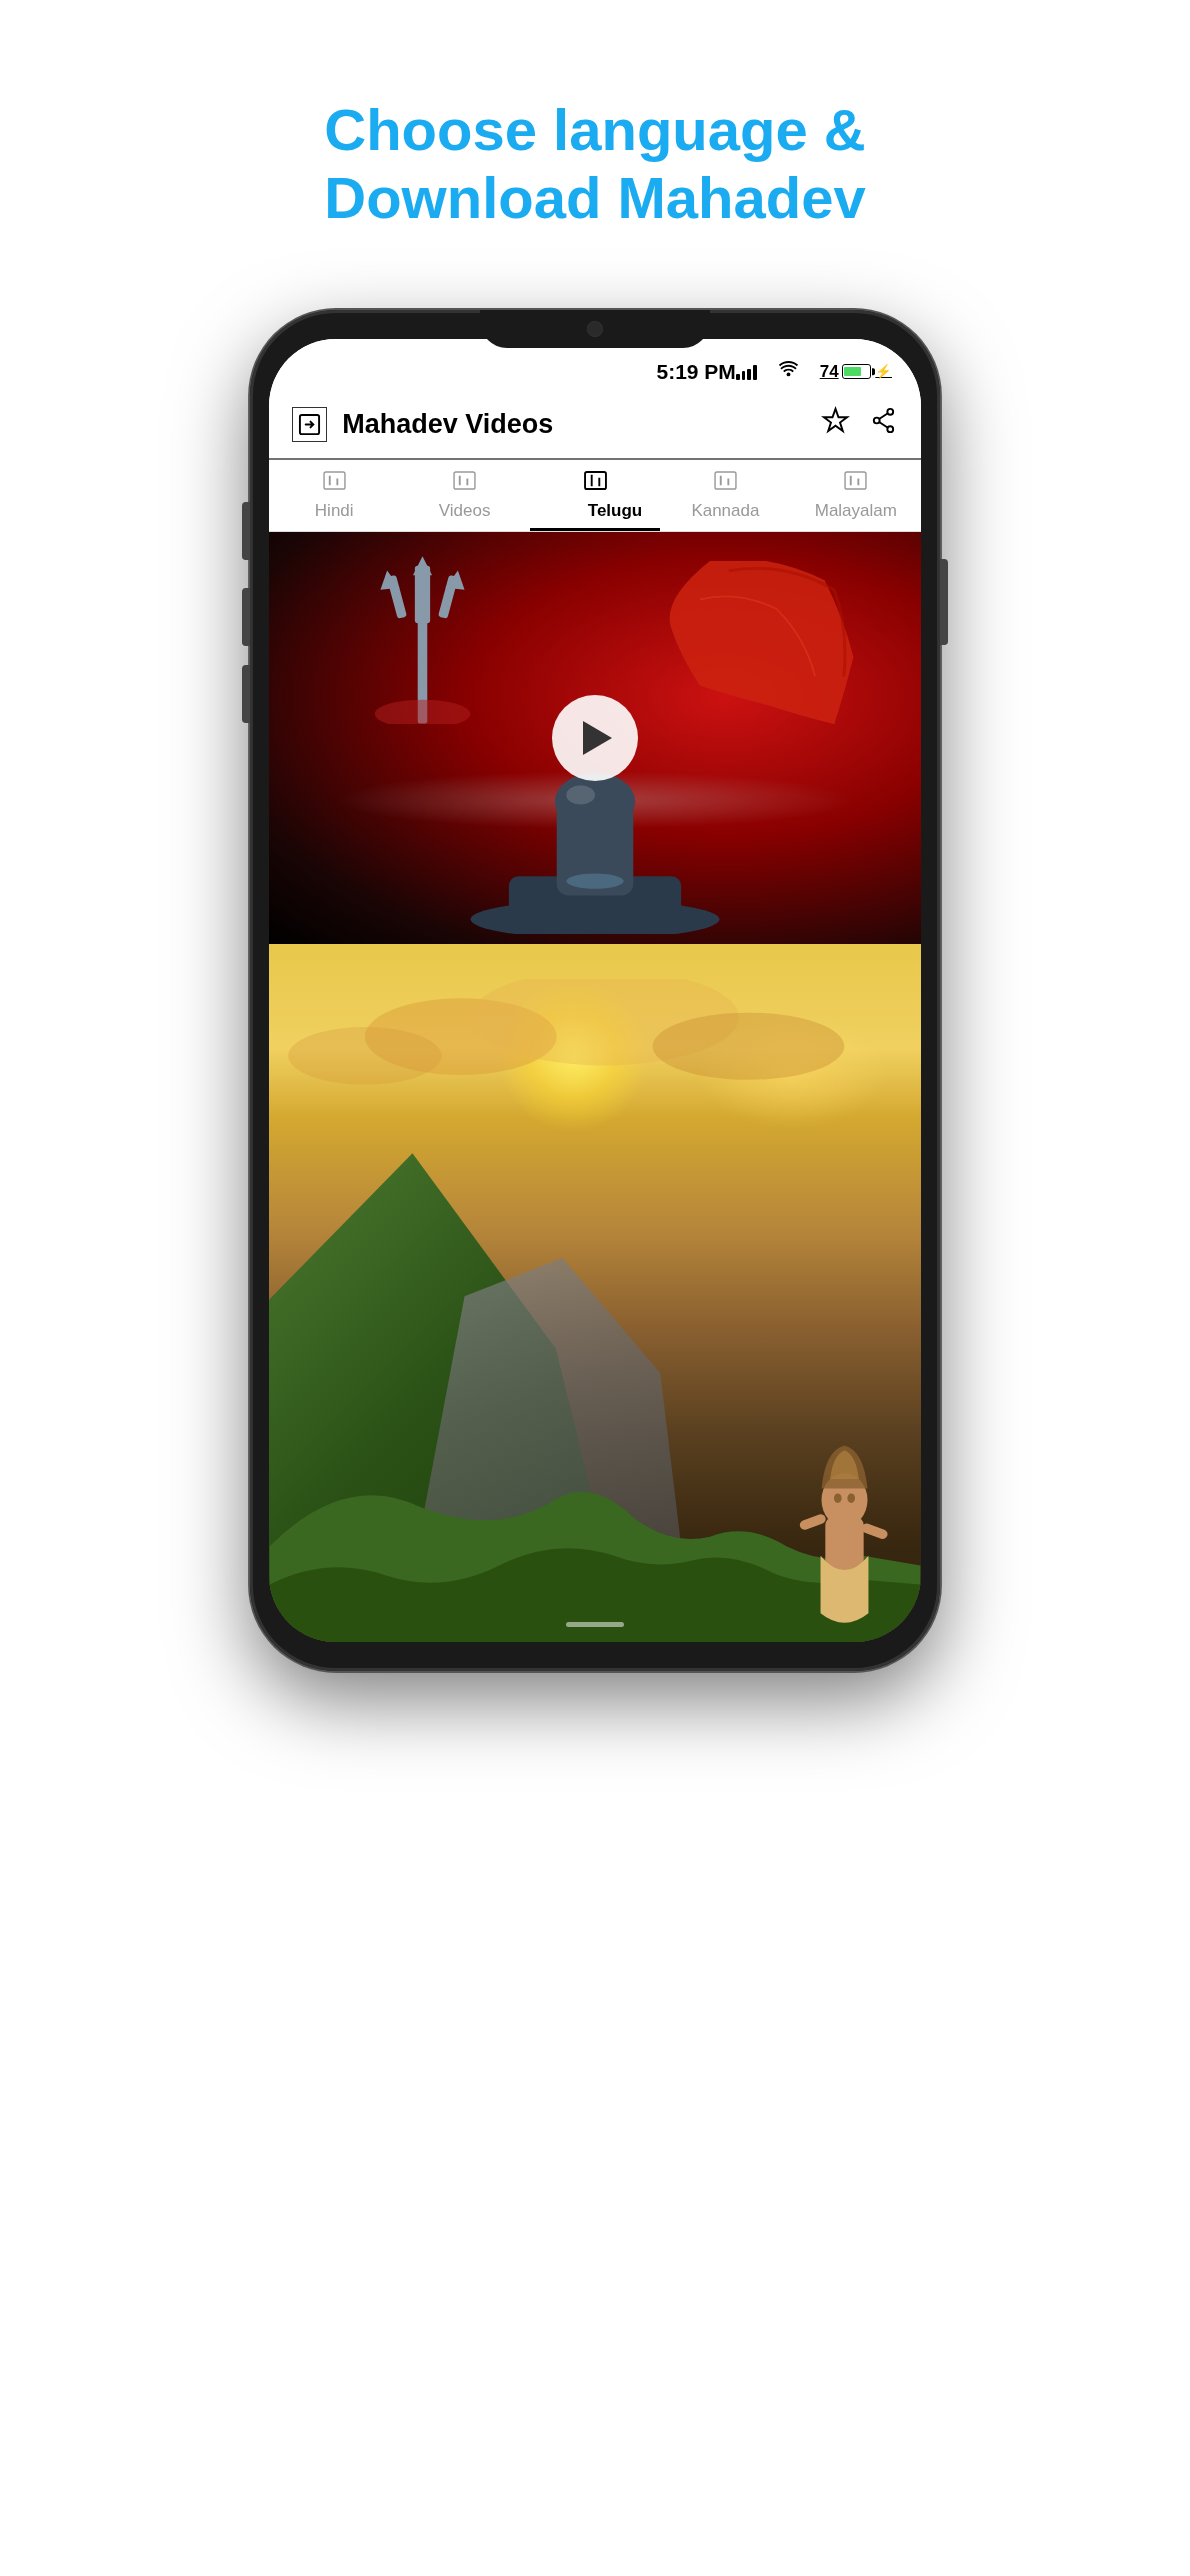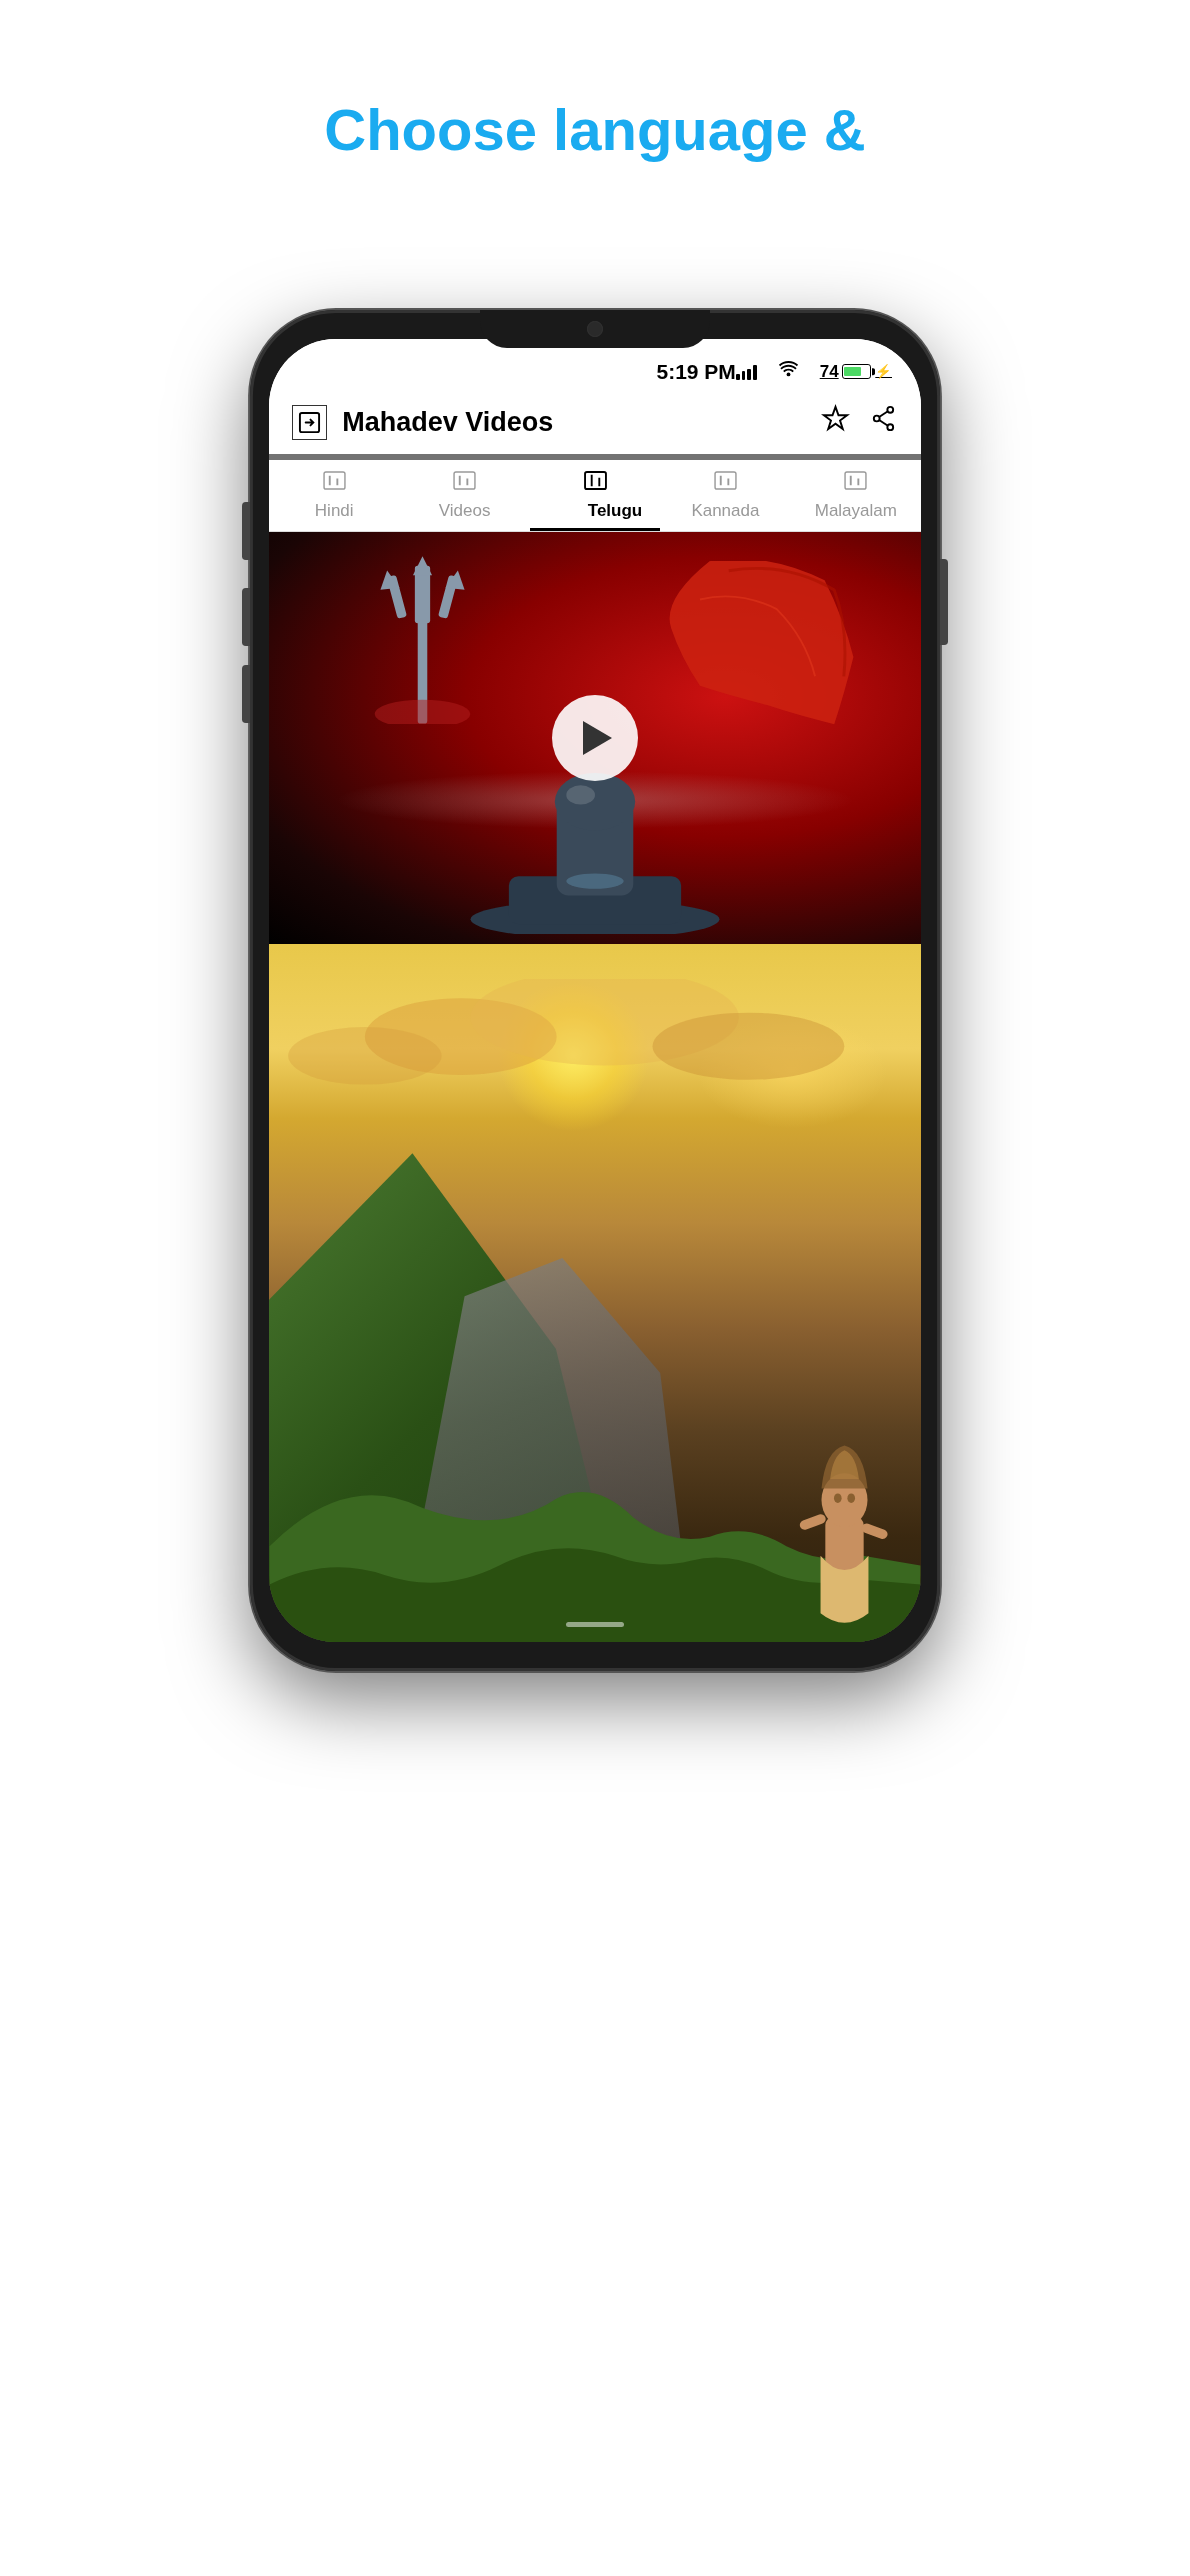--- a/index.html
+++ b/index.html
@@ -173,21 +173,21 @@
     }
 
     
     .app-bar {
       height: 69px;
       background: #ffffff;
       display: flex;
       align-items: center;
       justify-content: space-between;
       padding: 0 23px;
-      border-bottom: 6px solid #737373;
+      border-bottom: 2px solid #737373;
       flex-shrink: 0;
     }
 
     .app-bar-left {
       display: flex;
       align-items: center;
       gap: 15.3px;
     }
 
     .hamburger-icon {
@@ -392,21 +392,21 @@
       height: 58px;
       background: radial-gradient(ellipse, rgba(200,200,200,0.3) 0%, transparent 70%);
     }
   </style>
 </head>
 <body>
 
 <div style="text-align:center; margin-top:96px; margin-bottom:77px;">
   <h1 style="color:#1AABF0; font-size:58px; font-weight:800; line-height:1.18; width:863px; text-align:center;">
     <span>Choose language &amp;</span><br>
-    <br>
+    <span>Download Mahadev</span><br>
   </h1>
 </div>
 
 <div class="phone-frame">
 
   <div class="notch">
     <div class="notch-camera"></div>
   </div>
 
   <div class="screen">

